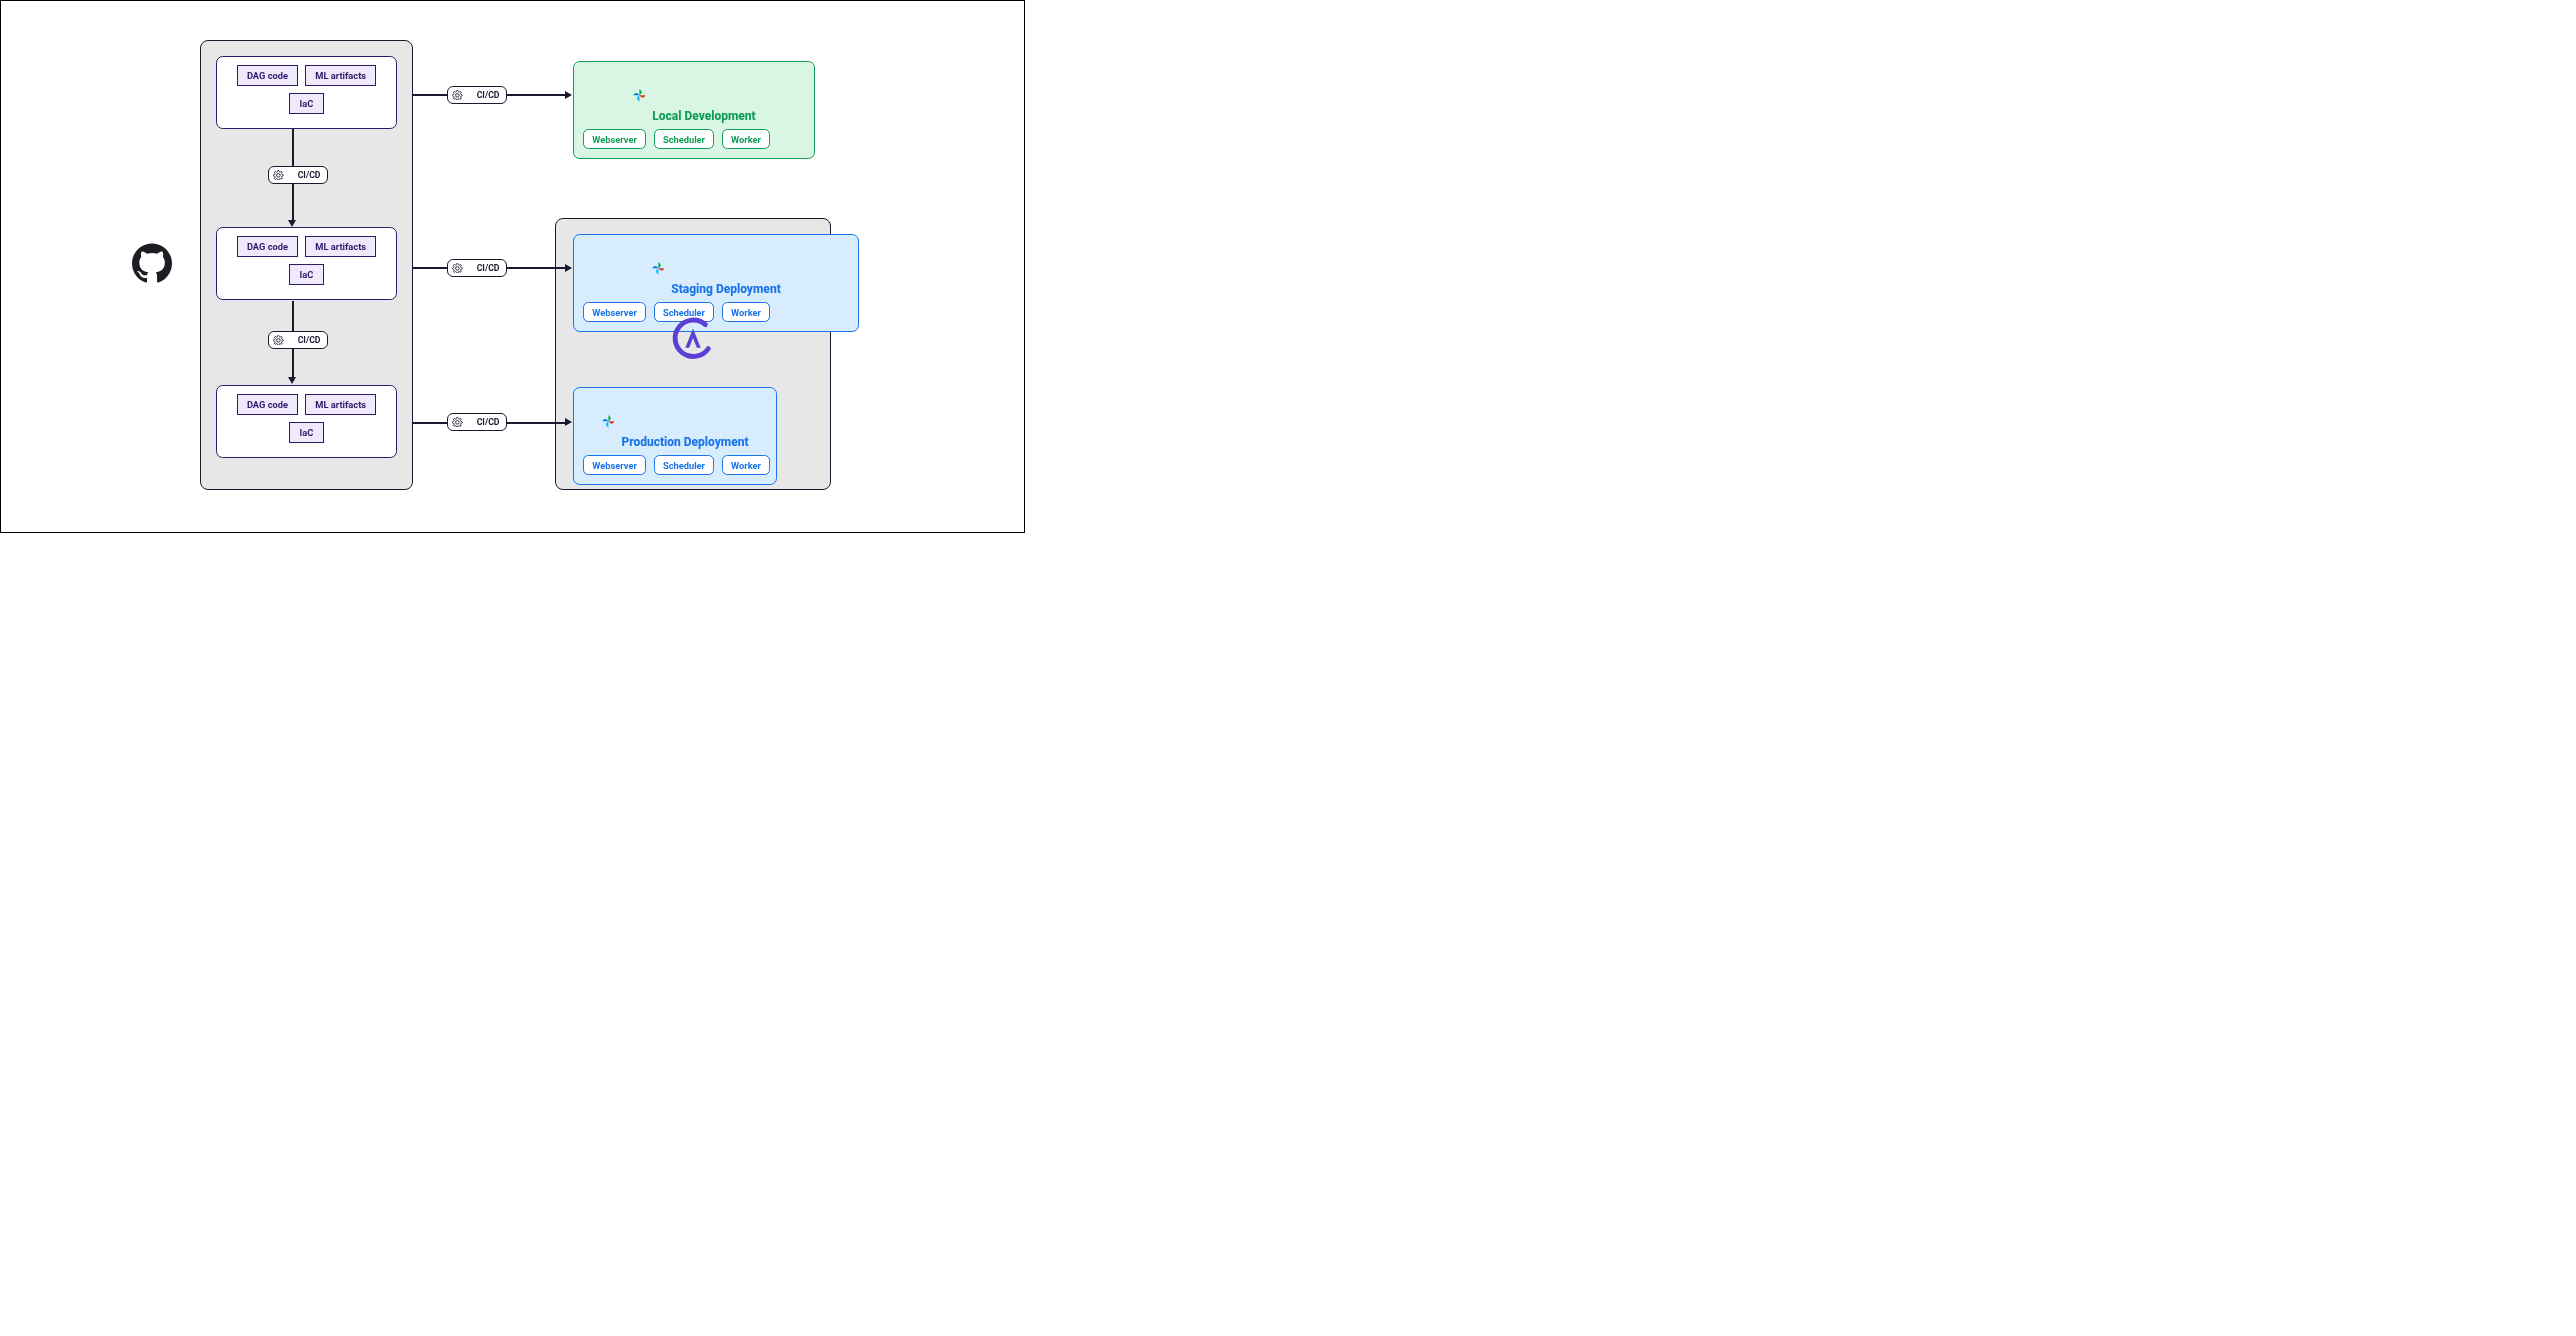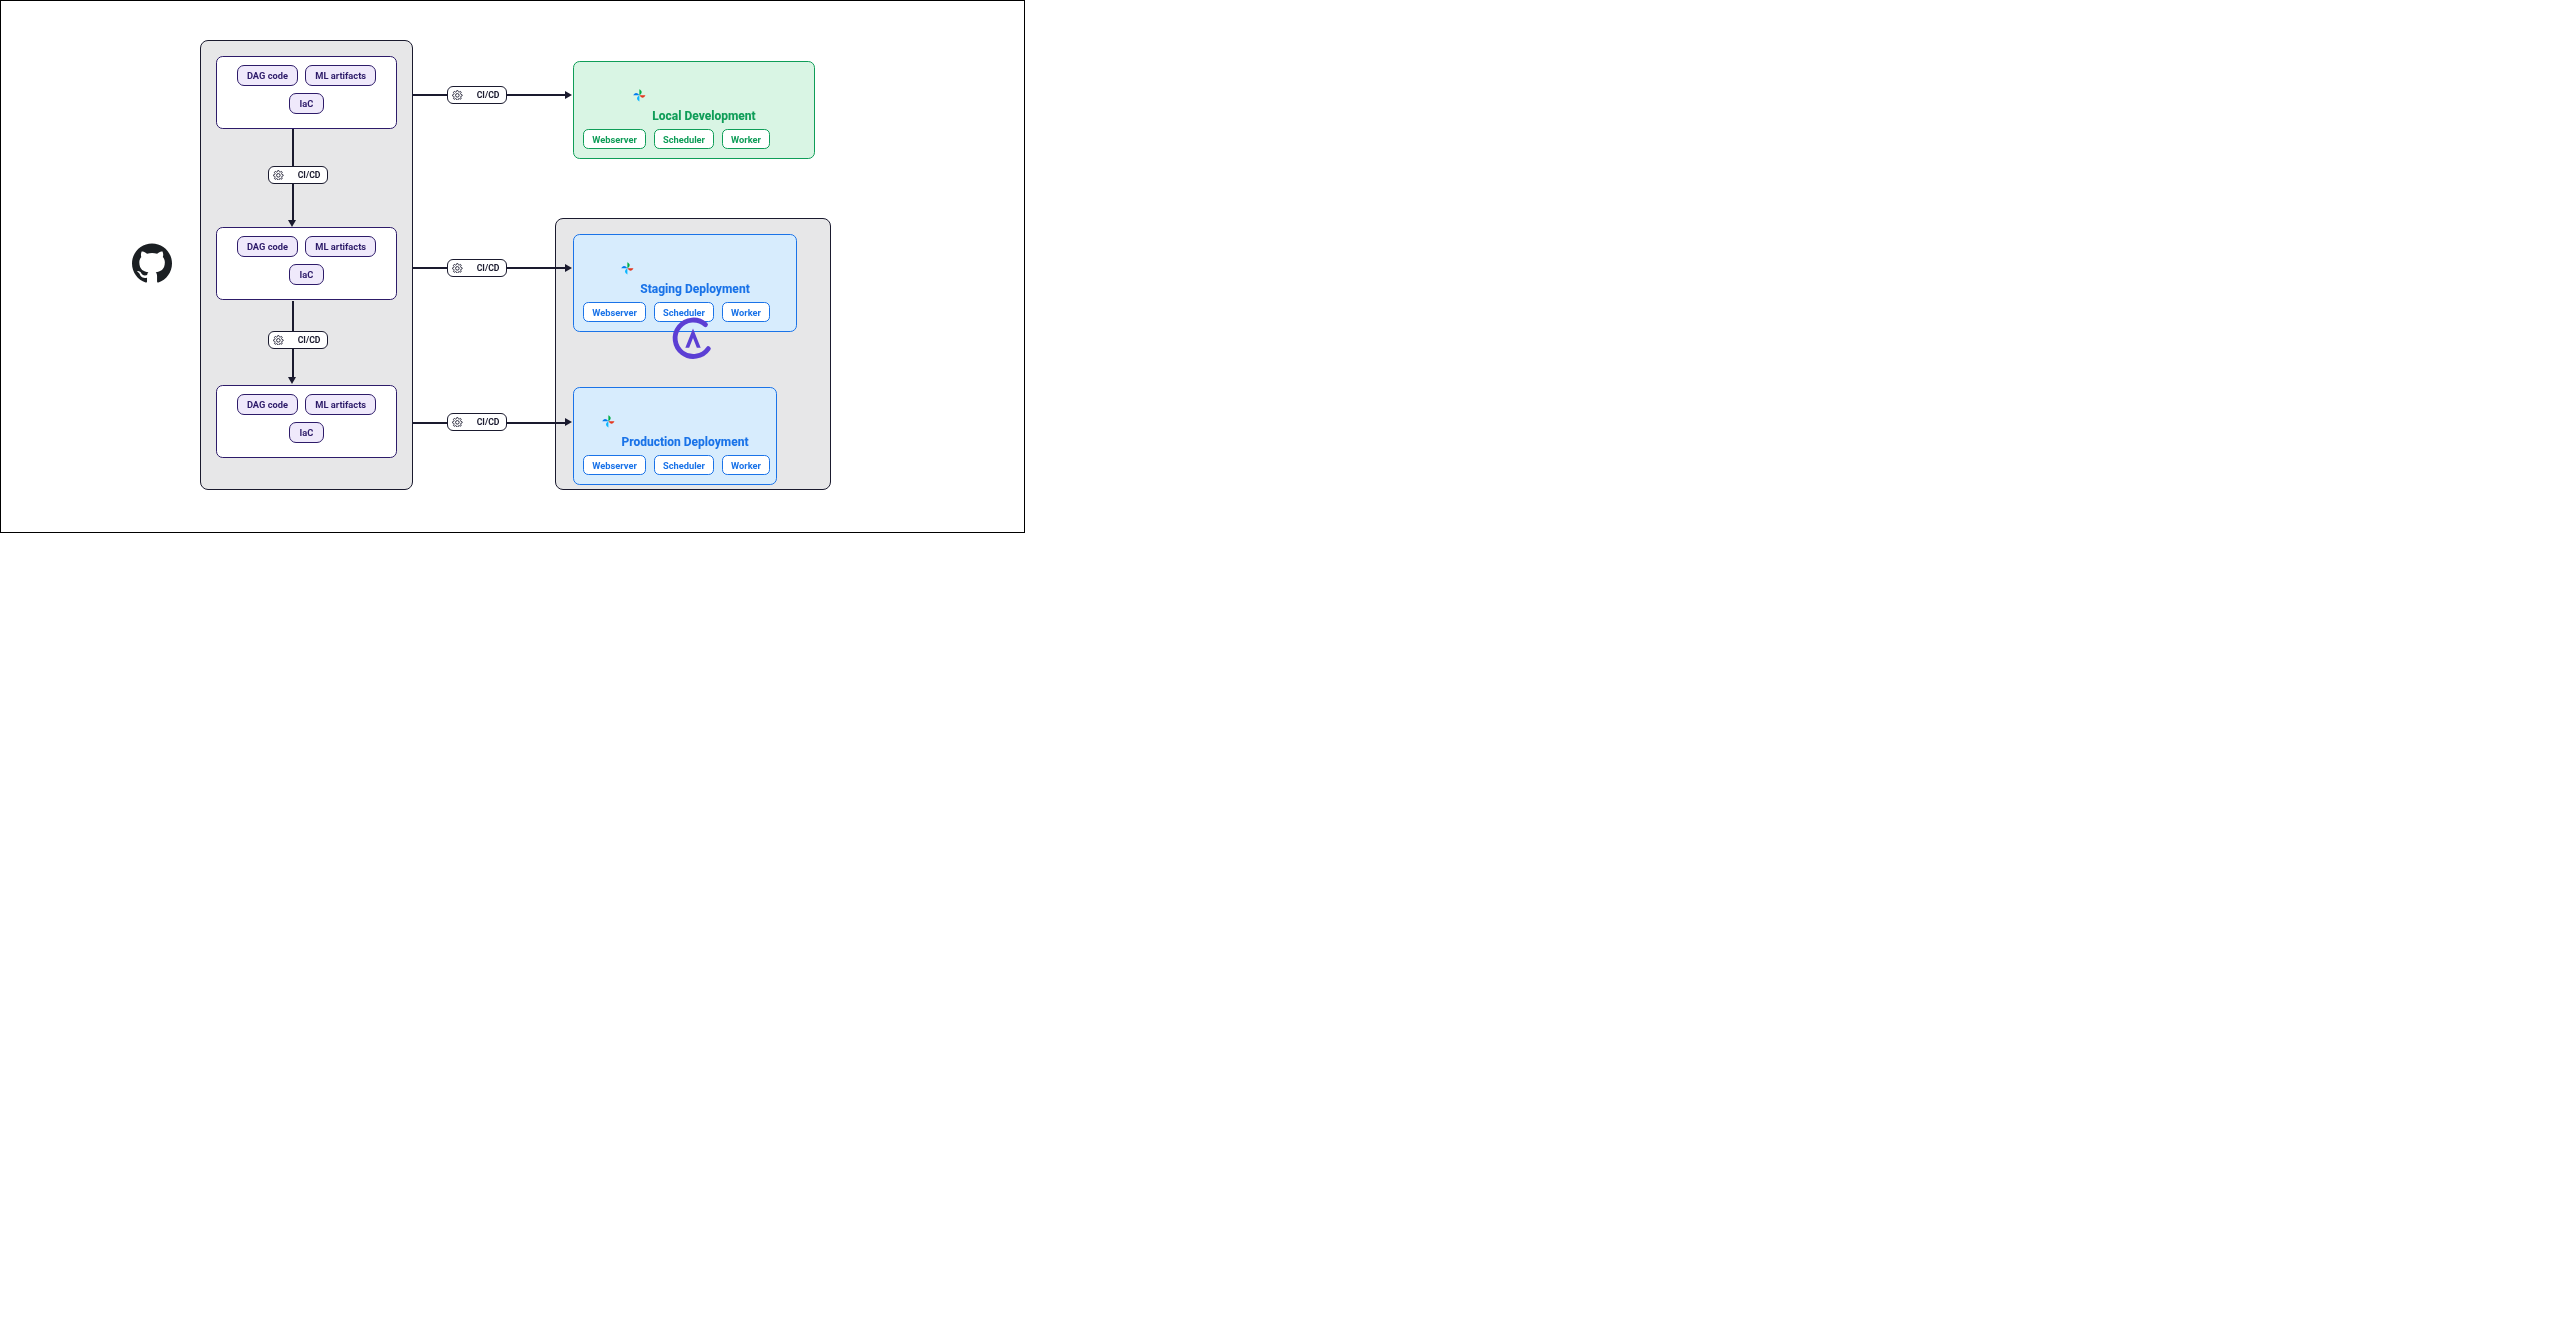--- a/index.html
+++ b/index.html
@@ -28,21 +28,21 @@
     padding: 8px;
     display: flex;
     flex-wrap: wrap;
     gap: 6.7px;
     justify-content: center;
     align-content: flex-start;
   }
   .chip {
     background: #efe9fb;
     border: 1.3px solid #2d1b69;
-    border-radius: 7px;
+    border-radius: 0;
     padding: 4px 9.3px;
     font-size: 9.3px;
     font-weight: 700;
     color: #2d1b69;
     white-space: nowrap;
   }
   .cicd-badge {
     position: absolute;
     background: #fff;
     border: 1.3px solid #1a1a2e;
@@ -191,21 +191,21 @@
     </div>
     <div class="env-chips">
       <span class="env-chip c-green">Webserver</span>
       <span class="env-chip c-green">Scheduler</span>
       <span class="env-chip c-green">Worker</span>
     </div>
   </div>
 
   <div class="panel-grey" style="left:554px; top:217px; width:276px; height:272px;"></div>
 
-  <div class="env-box env-blue" style="left:572px; top:233px; width:224px;">
+  <div class="env-box env-blue" style="left:572px; top:233px; width:286px;">
     <div class="env-title-row">
       <svg class="pinwheel" viewBox="0 0 48 48">
           <path fill="#00ad46" d="M24 24L24 4c8 4 12 12 0 20z"></path>
           <path fill="#e43921" d="M24 24L44 24c-4 8-12 12-20 0z"></path>
           <path fill="#0cb6ff" d="M24 24L24 44c-8-4-12-12 0-20z"></path>
           <path fill="#017cee" d="M24 24L4 24c4-8 12-12 20 0z"></path>
         </svg>
       <span class="env-title t-blue">Staging Deployment</span>
     </div>
     <div class="env-chips">

